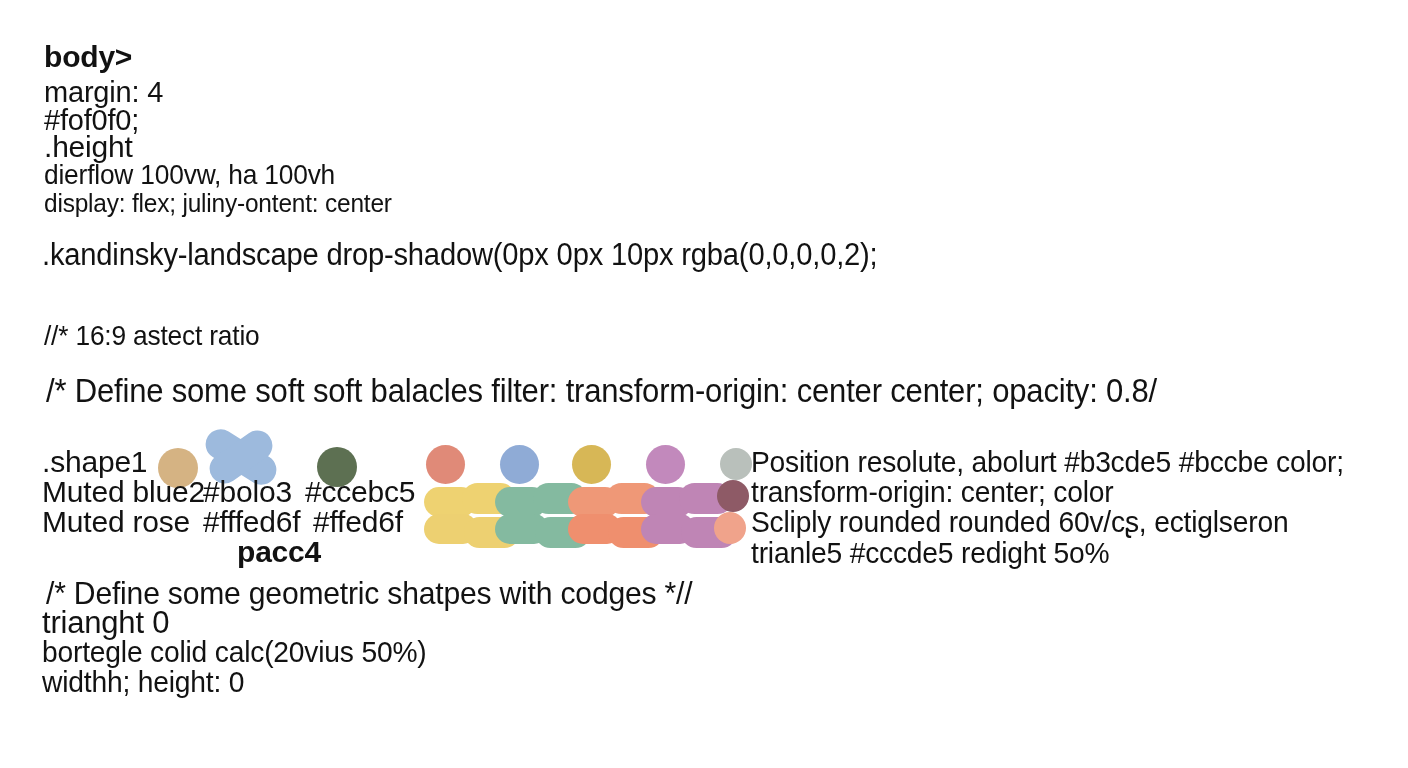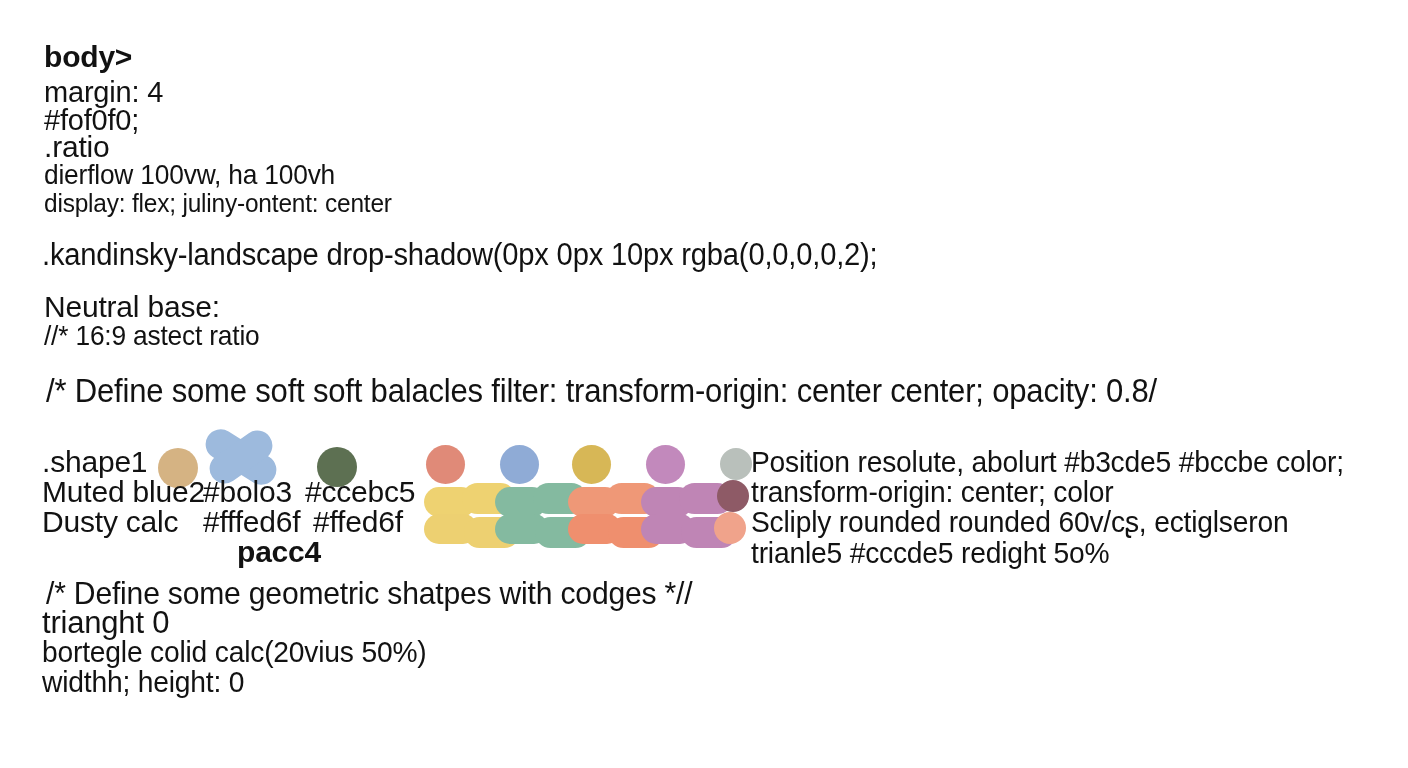--- a/index.html
+++ b/index.html
@@ -162,41 +162,40 @@
     <div class="shape circ" style="left:717px; top:480px; width:32px; height:32px; background:#8e5a66;"></div>
     <div class="shape circ" style="left:714px; top:512px; width:32px; height:32px; background:#f0a38b;"></div>
   </div>
 
   <div class="txt t-head" style="left:44px; top:42px;">body&gt;</div>
 
   <div class="txt t-29" style="left:44px; top:78px;"> margin: 4</div>
 
   <div class="txt t-29" style="left:44px; top:106px;">#fof0f0;</div>
 
-  <div class="txt t-30" style="left:44px; top:132px;">.ratio</div>
+  <div class="txt t-30" style="left:44px; top:132px;">.height</div>
 
   <div class="txt t-28 cond" style="left:44px; top:161px;">dierflow 100vw, ha 100vh</div>
 
   <div class="txt t-26 cond" style="left:44px; top:190px;">display: flex; juliny-ontent: center</div>
 
   <div class="txt t-31 cond" style="left:42px; top:239px;">.kandinsky-landscape drop-shadow(0px 0px 10px rgba(0,0,0,0,2);</div>
 
-  <div class="txt t-30" style="left:44px; top:292px;">Neutral base:</div>
 
   <div class="txt t-28 cond" style="left:44px; top:322px;">//* 16:9 astect ratio</div>
 
   <div class="txt t-33 cond" style="left:46px; top:374px;">/* Define some  soft soft balacles filter: transform-origin:  center center; opacity: 0.8/</div>
 
   <div class="txt t-30" style="left:42px; top:447px;">.shape1</div>
 
   <div class="txt t-30" style="left:42px; top:477px;">Muted blue2</div>
   <div class="txt t-30" style="left:203px; top:477px;">#bolo3</div>
   <div class="txt t-30" style="left:305px; top:477px;">#ccebc5</div>
 
-  <div class="txt t-30" style="left:42px; top:507px;">Dusty calc</div>
+  <div class="txt t-30" style="left:42px; top:507px;">Muted rose</div>
   <div class="txt t-30" style="left:203px; top:507px;">#fffed6f</div>
   <div class="txt t-30" style="left:313px; top:507px;">#ffed6f</div>
 
   <div class="txt t-30" style="left:237px; top:537px;font-weight:bold;">pacc4</div>
 
   <div class="txt t-30 cond" style="left:751px; top:447px;">Position resolute, abolurt #b3cde5 #bccbe color;</div>
   <div class="txt t-30 cond" style="left:751px; top:477px;">transform-origin: center; color</div>
   <div class="txt t-30 cond" style="left:751px; top:507px;"> Scliply rounded rounded 60v/cʂ, ectiglseron</div>
   <div class="txt t-30 cond" style="left:751px; top:538px;"> trianle5 #cccde5 redight 5o%</div>
 

